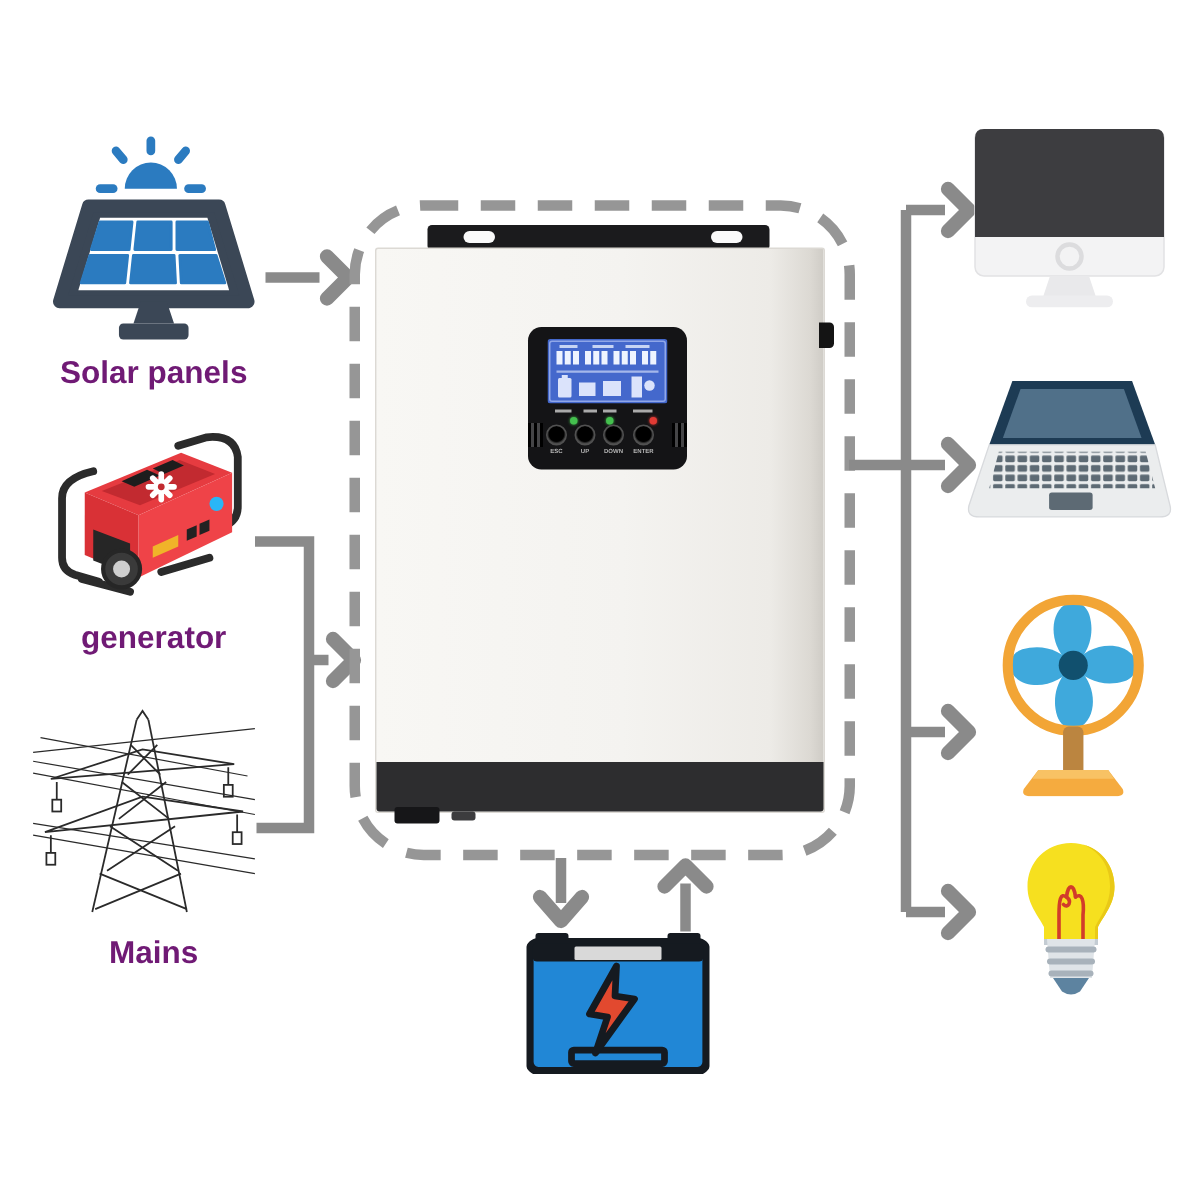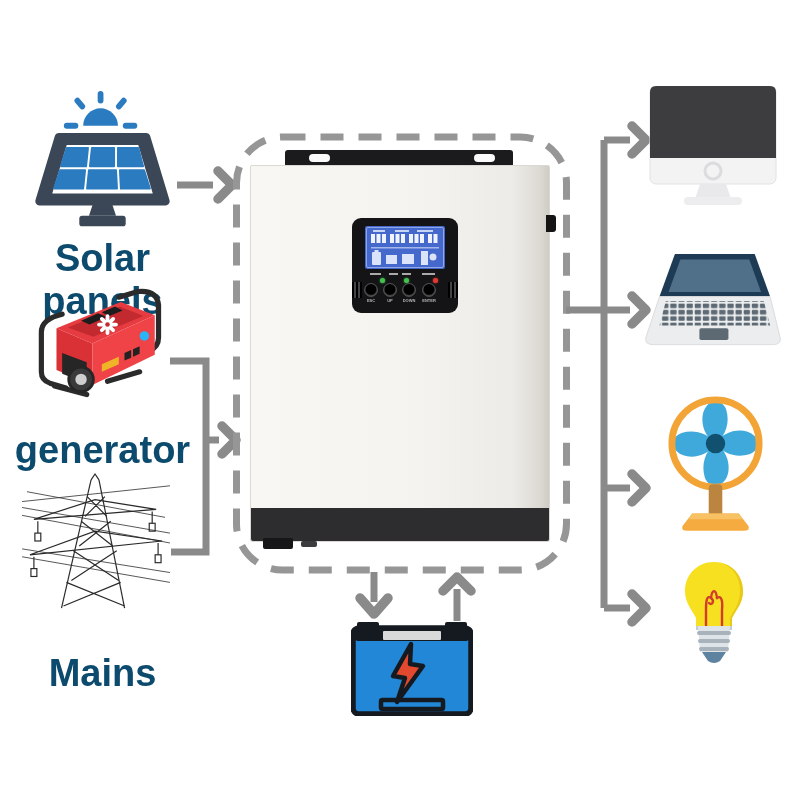--- a/index.html
+++ b/index.html
@@ -1,20 +1,20 @@
 <!DOCTYPE html>
 <html><head>
 <meta charset="utf-8">
 <style>
   html,body{margin:0;padding:0;background:#ffffff;}
   .canvas{position:relative;width:800px;height:800px;background:#ffffff;overflow:hidden;
           font-family:"Liberation Sans", sans-serif;}
   .abs{position:absolute;}
   .overlay{position:absolute;left:0;top:0;pointer-events:none;}
-  .lbl{position:absolute;text-align:center;font-weight:700;font-size:38px;color:#0c4a6e;
+  .lbl{position:absolute;text-align:center;font-weight:700;font-size:21px;color:#701a75;
        letter-spacing:0px;}
   
   .inv-body{position:absolute;left:250px;top:165px;width:298px;height:375px;
             background:linear-gradient(90deg,#f8f7f4 0%,#f4f3f0 55%,#edebe7 88%,#dcd9d3 97%,#cfccc6 100%);
             border:1px solid #dcd9d4;border-radius:2px;}
   .inv-band{position:absolute;left:0;bottom:0;width:100%;height:33px;background:#2d2d2f;border-radius:0 0 2px 2px;}
   .inv-bracket{position:absolute;left:285px;top:150px;width:228px;height:17px;background:#1b1b1d;border-radius:3px;}
   .inv-hole{position:absolute;top:4px;width:21px;height:8px;background:#fafafa;border-radius:5px;}
   .inv-nub1{position:absolute;left:263px;top:538px;width:30px;height:11px;background:#161618;border-radius:2px;}
   .inv-nub2{position:absolute;left:301px;top:541px;width:16px;height:6px;background:#3c3c3e;border-radius:2px;}
@@ -140,21 +140,21 @@
     <path d="M30,48 L68,64 L68,108 L30,92 Z" fill="#d93136"></path>
     <path d="M68,64 L134,34 L134,76 L68,108 Z" fill="#ef4348"></path>
     <path d="M36,74 L62,84 V106 L36,96 Z" fill="#262626"></path>
     <circle cx="56" cy="102" r="13" fill="#3a3a3a" stroke="#262626" stroke-width="3"></circle>
     <circle cx="56" cy="102" r="6" fill="#cfcfcf"></circle>
     <path d="M78,86 L96,78 L96,86 L78,94 Z" fill="#f0b429"></path>
     <path d="M102,74 L109,71 V79 L102,82 Z" fill="#222222"></path>
     <path d="M111,70 L118,67 V75 L111,78 Z" fill="#222222"></path>
     <circle cx="123" cy="56" r="5" fill="#29b6f6"></circle>
   </svg>
-  <div class="lbl" style="left:5px;top:429px;width:195px">generator</div>
+  <div class="lbl" style="left:5px;top:414px;width:195px">generator</div>
 
   <svg class="abs" style="left:22px;top:472px" width="148" height="138" viewBox="0 0 150 140">
     <g stroke="#2a2a2a" stroke-width="1.2" fill="none">
       <path d="M70,8 L40,138"></path>
       <path d="M78,8 L104,138"></path>
       <path d="M70,8 L74,2 L78,8"></path>
       <path d="M66,25 L86,45 M84,25 L64,45 M60,50 L92,75 M90,50 L58,75 M52,80 L98,110 M96,80 L50,110 M45,112 L104,136 M100,112 L42,136"></path>
       <path d="M12,48 L136,38 L74,28 Z"></path>
       <path d="M8,84 L142,70 L74,60 Z"></path>
       <path d="M16,50 V62 M132,40 V52 M12,86 V98 M138,72 V84"></path>
@@ -165,21 +165,21 @@
       <g stroke-width="0.8">
         <path d="M0,36 L150,62"></path>
         <path d="M0,44 L150,72"></path>
         <path d="M0,78 L150,102"></path>
         <path d="M0,86 L150,112"></path>
         <path d="M0,30 L150,14"></path>
         <path d="M5,20 L145,46"></path>
       </g>
     </g>
   </svg>
-  <div class="lbl" style="left:5px;top:652px;width:195px">Mains</div>
+  <div class="lbl" style="left:5px;top:624px;width:195px">Mains</div>
 
   <div class="inv-bracket">
     <div class="inv-hole" style="left:24px"></div>
     <div class="inv-hole" style="left:189px"></div>
   </div>
   <div class="inv-body">
     <div class="inv-band"></div>
   </div>
   <div class="inv-nub1"></div>
   <div class="inv-nub2"></div>

